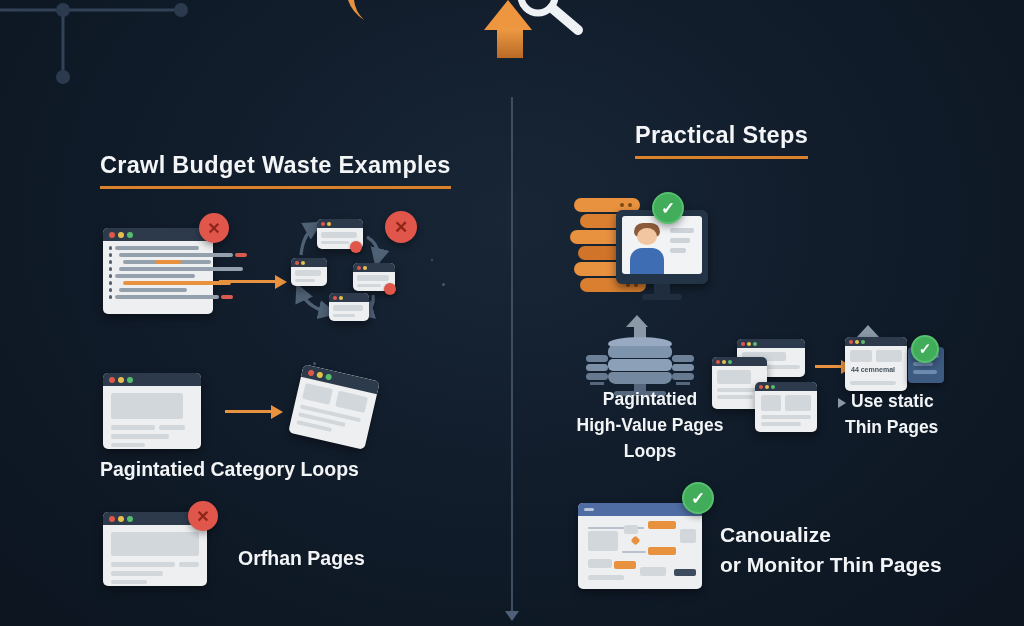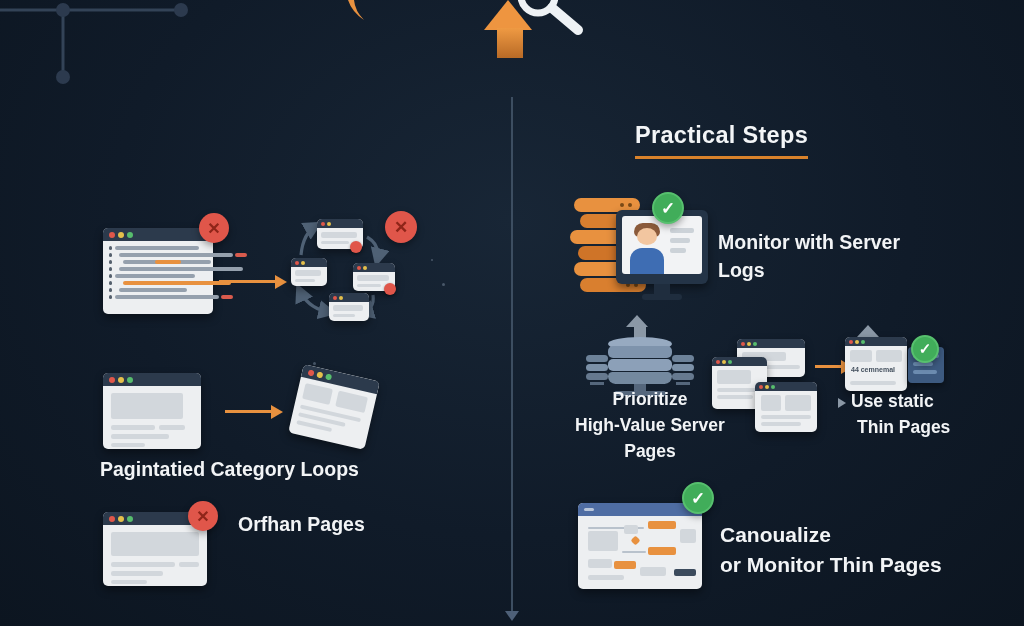--- a/index.html
+++ b/index.html
@@ -86,20 +86,21 @@
 
   <div id="up-head"></div>
   <div id="up-stem"></div>
   <div id="divider"></div>
   <div id="divider-arrow"></div>
 
   <div class="star" style="left:442px;top:283px;width:3px;height:3px;"></div>
   <div class="star" style="left:313px;top:362px;width:3px;height:3px;"></div>
   <div class="star" style="left:431px;top:259px;width:2px;height:2px;"></div>
 
+  <div class="heading" style="left:100px;top:152px;">Crawl Budget Waste Examples</div>
 
   <div class="abs" style="left:95px;top:205px;width:345px;height:145px;">
     <div class="win" style="left:8px;top:23px;width:110px;height:86px;">
       <div class="hd">
           <i class="d-r"></i>
           <i class="d-y"></i>
           <i class="d-g"></i>
         </div>
     </div>
 
@@ -219,21 +220,21 @@
       <div class="blk" style="left:8px;top:20px;width:88px;height:24px;"></div>
       <div class="blk" style="left:8px;top:50px;width:64px;height:5px;"></div>
       <div class="blk" style="left:76px;top:50px;width:20px;height:5px;"></div>
       <div class="blk" style="left:8px;top:59px;width:52px;height:5px;"></div>
       <div class="blk" style="left:8px;top:68px;width:36px;height:4px;"></div>
     </div>
     <div class="badge red" style="left:93px;top:3px;width:30px;height:30px;font-size:16px;">
       <span>✕</span>
     </div>
   </div>
-  <div class="lbl" style="left:238px;top:513px;">Orfhan Pages</div>
+  <div class="lbl" style="left:238px;top:547px;">Orfhan Pages</div>
 
   <div class="heading" style="left:635px;top:122px;">Practical Steps</div>
 
   <div class="abs" style="left:570px;top:190px;width:350px;height:125px;">
     <div class="srv" style="left:4px;top:8px;background:#e8913f;"></div>
     <div class="srv" style="left:10px;top:24px;background:#d97f2f;"></div>
     <div class="srv" style="left:0px;top:40px;background:#e8913f;"></div>
     <div class="srv" style="left:8px;top:56px;background:#cf7428;"></div>
     <div class="srv" style="left:4px;top:72px;background:#e8913f;"></div>
     <div class="srv" style="left:10px;top:88px;background:#d97f2f;"></div>
@@ -245,42 +246,41 @@
       <div class="blk" style="left:48px;top:12px;width:24px;height:5px;background:#ccd2d8;"></div>
       <div class="blk" style="left:48px;top:22px;width:20px;height:5px;background:#ccd2d8;"></div>
       <div class="blk" style="left:48px;top:32px;width:16px;height:5px;background:#ccd2d8;"></div>
     </div>
     <div class="abs" style="left:84px;top:94px;width:16px;height:10px;background:#1f2d3e;"></div>
     <div class="abs" style="left:72px;top:104px;width:40px;height:6px;background:#1f2d3e;border-radius:3px;"></div>
     <div class="badge green" style="left:82px;top:2px;width:32px;height:32px;font-size:17px;">
       <span>✓</span>
     </div>
   </div>
-  <div class="lbl" style="left:718px;top:228px;width:195px;line-height:28px;">Monitor with Server Logs</div>
 
   <div class="abs" style="left:570px;top:315px;width:160px;height:150px;">
     <div class="gray-up-head" style="left:56px;top:0;"></div>
     <div class="abs" style="left:64px;top:11px;width:12px;height:14px;background:#8b98a6;"></div>
     <div class="band" style="left:38px;top:22px;width:64px;height:14px;background:#97aac1;border-radius:50%;"></div>
     <div class="band" style="left:38px;top:31px;width:64px;height:12px;background:#7e93ac;"></div>
     <div class="band" style="left:38px;top:44px;width:64px;height:12px;background:#8ca0b8;"></div>
     <div class="band" style="left:38px;top:57px;width:64px;height:12px;background:#74899f;border-radius:5px 5px 8px 8px;"></div>
     <div class="band" style="left:16px;top:40px;width:22px;height:7px;background:#6d8299;"></div>
     <div class="band" style="left:16px;top:49px;width:22px;height:7px;background:#7c91a8;"></div>
     <div class="band" style="left:16px;top:58px;width:22px;height:7px;background:#66798f;"></div>
     <div class="band" style="left:102px;top:40px;width:22px;height:7px;background:#6d8299;"></div>
     <div class="band" style="left:102px;top:49px;width:22px;height:7px;background:#7c91a8;"></div>
     <div class="band" style="left:102px;top:58px;width:22px;height:7px;background:#66798f;"></div>
     <div class="abs" style="left:64px;top:69px;width:12px;height:7px;background:#55677c;"></div>
     <div class="abs" style="left:44px;top:76px;width:52px;height:5px;background:#55677c;border-radius:3px;"></div>
     <div class="abs" style="left:20px;top:67px;width:14px;height:3px;background:#55677c;"></div>
     <div class="abs" style="left:106px;top:67px;width:14px;height:3px;background:#55677c;"></div>
-    <div class="lbl-sm" style="left:0;top:74px;width:160px;text-align:center;">Prioritize</div>
-    <div class="lbl-sm" style="left:-10px;top:100px;width:180px;text-align:center;">High-Value Server</div>
-    <div class="lbl-sm" style="left:0;top:126px;width:160px;text-align:center;">Pages</div>
+    <div class="lbl-sm" style="left:0;top:74px;width:160px;text-align:center;">Pagintatied</div>
+    <div class="lbl-sm" style="left:-10px;top:100px;width:180px;text-align:center;">High-Value Pages</div>
+    <div class="lbl-sm" style="left:0;top:126px;width:160px;text-align:center;">Loops</div>
   </div>
 
   <div class="abs" style="left:705px;top:325px;width:255px;height:135px;">
     <div class="win mini" style="left:32px;top:14px;width:68px;height:38px;">
       <div class="hd">
           <i class="d-r"></i>
           <i class="d-y"></i>
           <i class="d-g"></i>
         </div>
       <div class="blk" style="left:5px;top:13px;width:44px;height:9px;"></div>
@@ -324,21 +324,21 @@
     <div class="abs" style="left:203px;top:22px;width:36px;height:36px;background:#3d5a80;border-radius:4px;box-shadow:0 3px 6px rgba(0,0,0,.4);">
       <div class="blk" style="left:5px;top:7px;width:26px;height:4px;background:#6c8cb0;"></div>
       <div class="blk" style="left:5px;top:15px;width:20px;height:4px;background:#6c8cb0;"></div>
       <div class="blk" style="left:5px;top:23px;width:24px;height:4px;background:#6c8cb0;"></div>
     </div>
     <div class="badge green" style="left:206px;top:10px;width:28px;height:28px;font-size:15px;">
       <span>✓</span>
     </div>
     <div class="tri-right" style="left:133px;top:73px;"></div>
     <div class="lbl-sm" style="left:146px;top:66px;">Use static</div>
-    <div class="lbl-sm" style="left:152px;top:92px;">Thin Pages</div>
+    <div class="lbl-sm" style="left:140px;top:92px;">Thin Pages</div>
   </div>
 
   <div class="abs" style="left:570px;top:485px;width:450px;height:125px;">
     <div class="win" style="left:8px;top:18px;width:124px;height:86px;">
       <div class="hd" style="background:#4f6da3;">
         <div class="blk" style="position:static;width:10px;height:3px;background:#b9c6da;margin-left:0;"></div>
       </div>
       <div class="blk" style="left:10px;top:24px;width:56px;height:2px;background:#b9c2cc;"></div>
       <div class="blk" style="left:44px;top:48px;width:24px;height:2px;background:#b9c2cc;"></div>
       <div class="blk" style="left:10px;top:28px;width:30px;height:20px;"></div>

